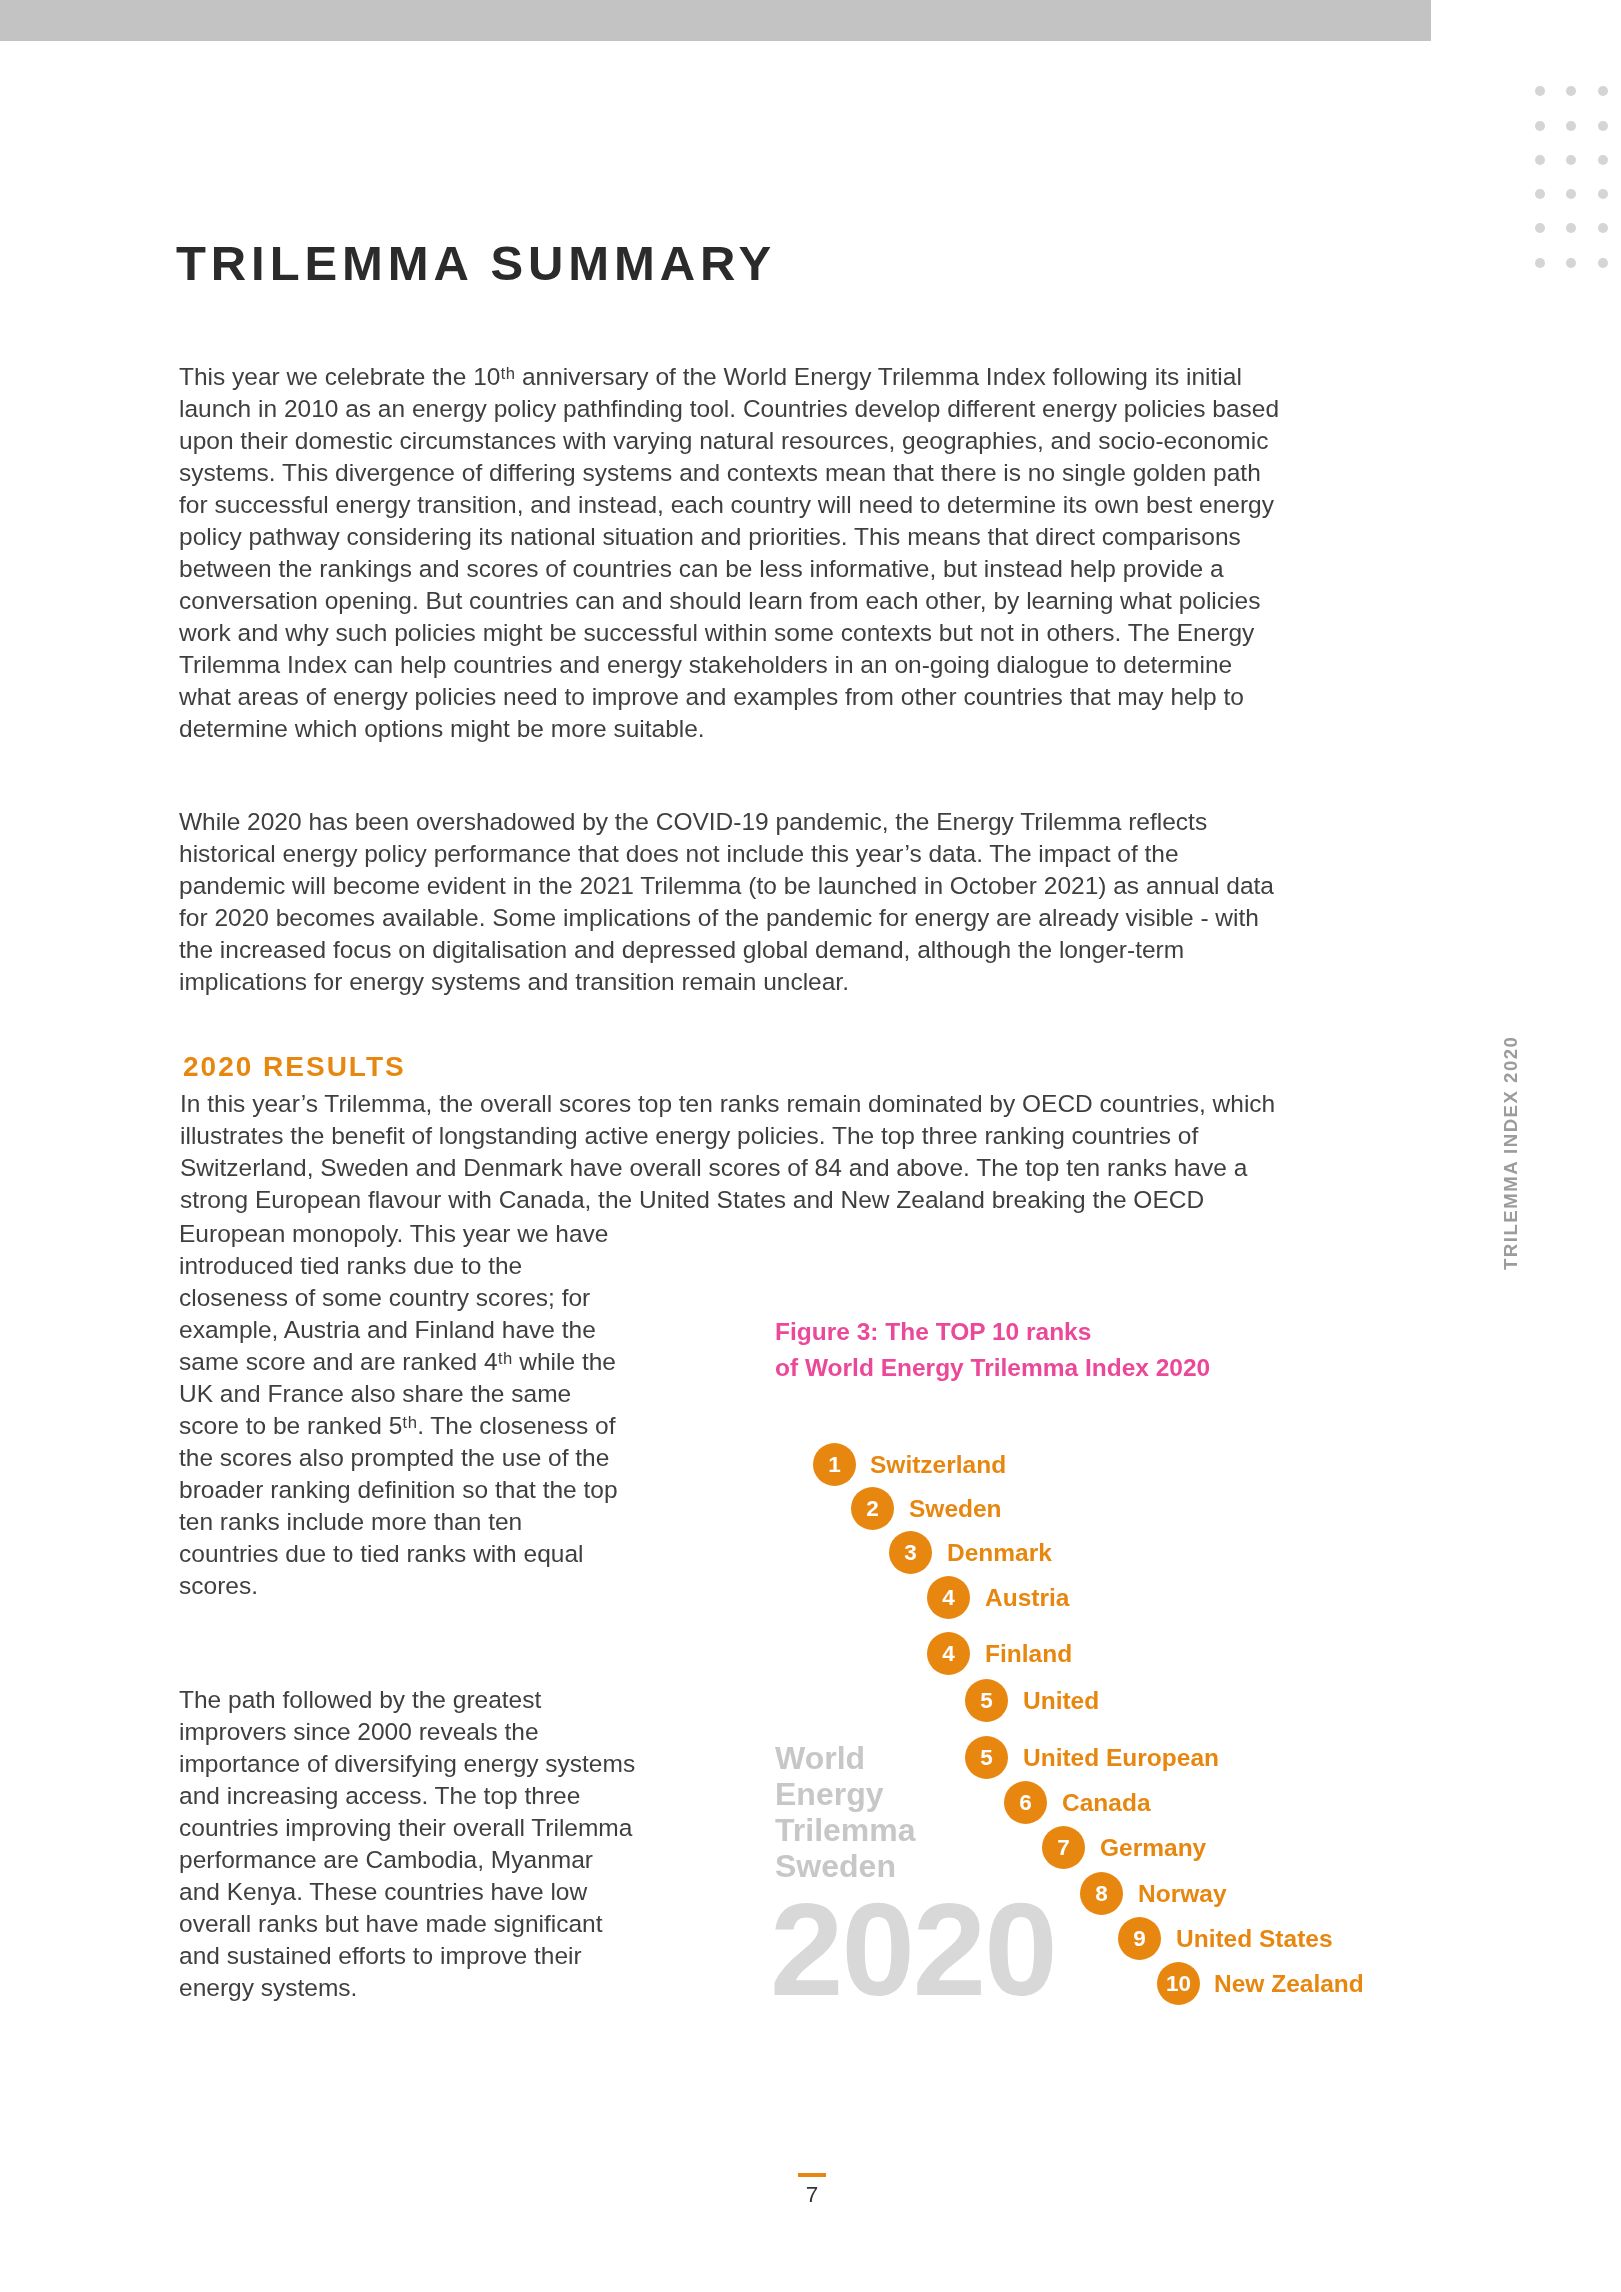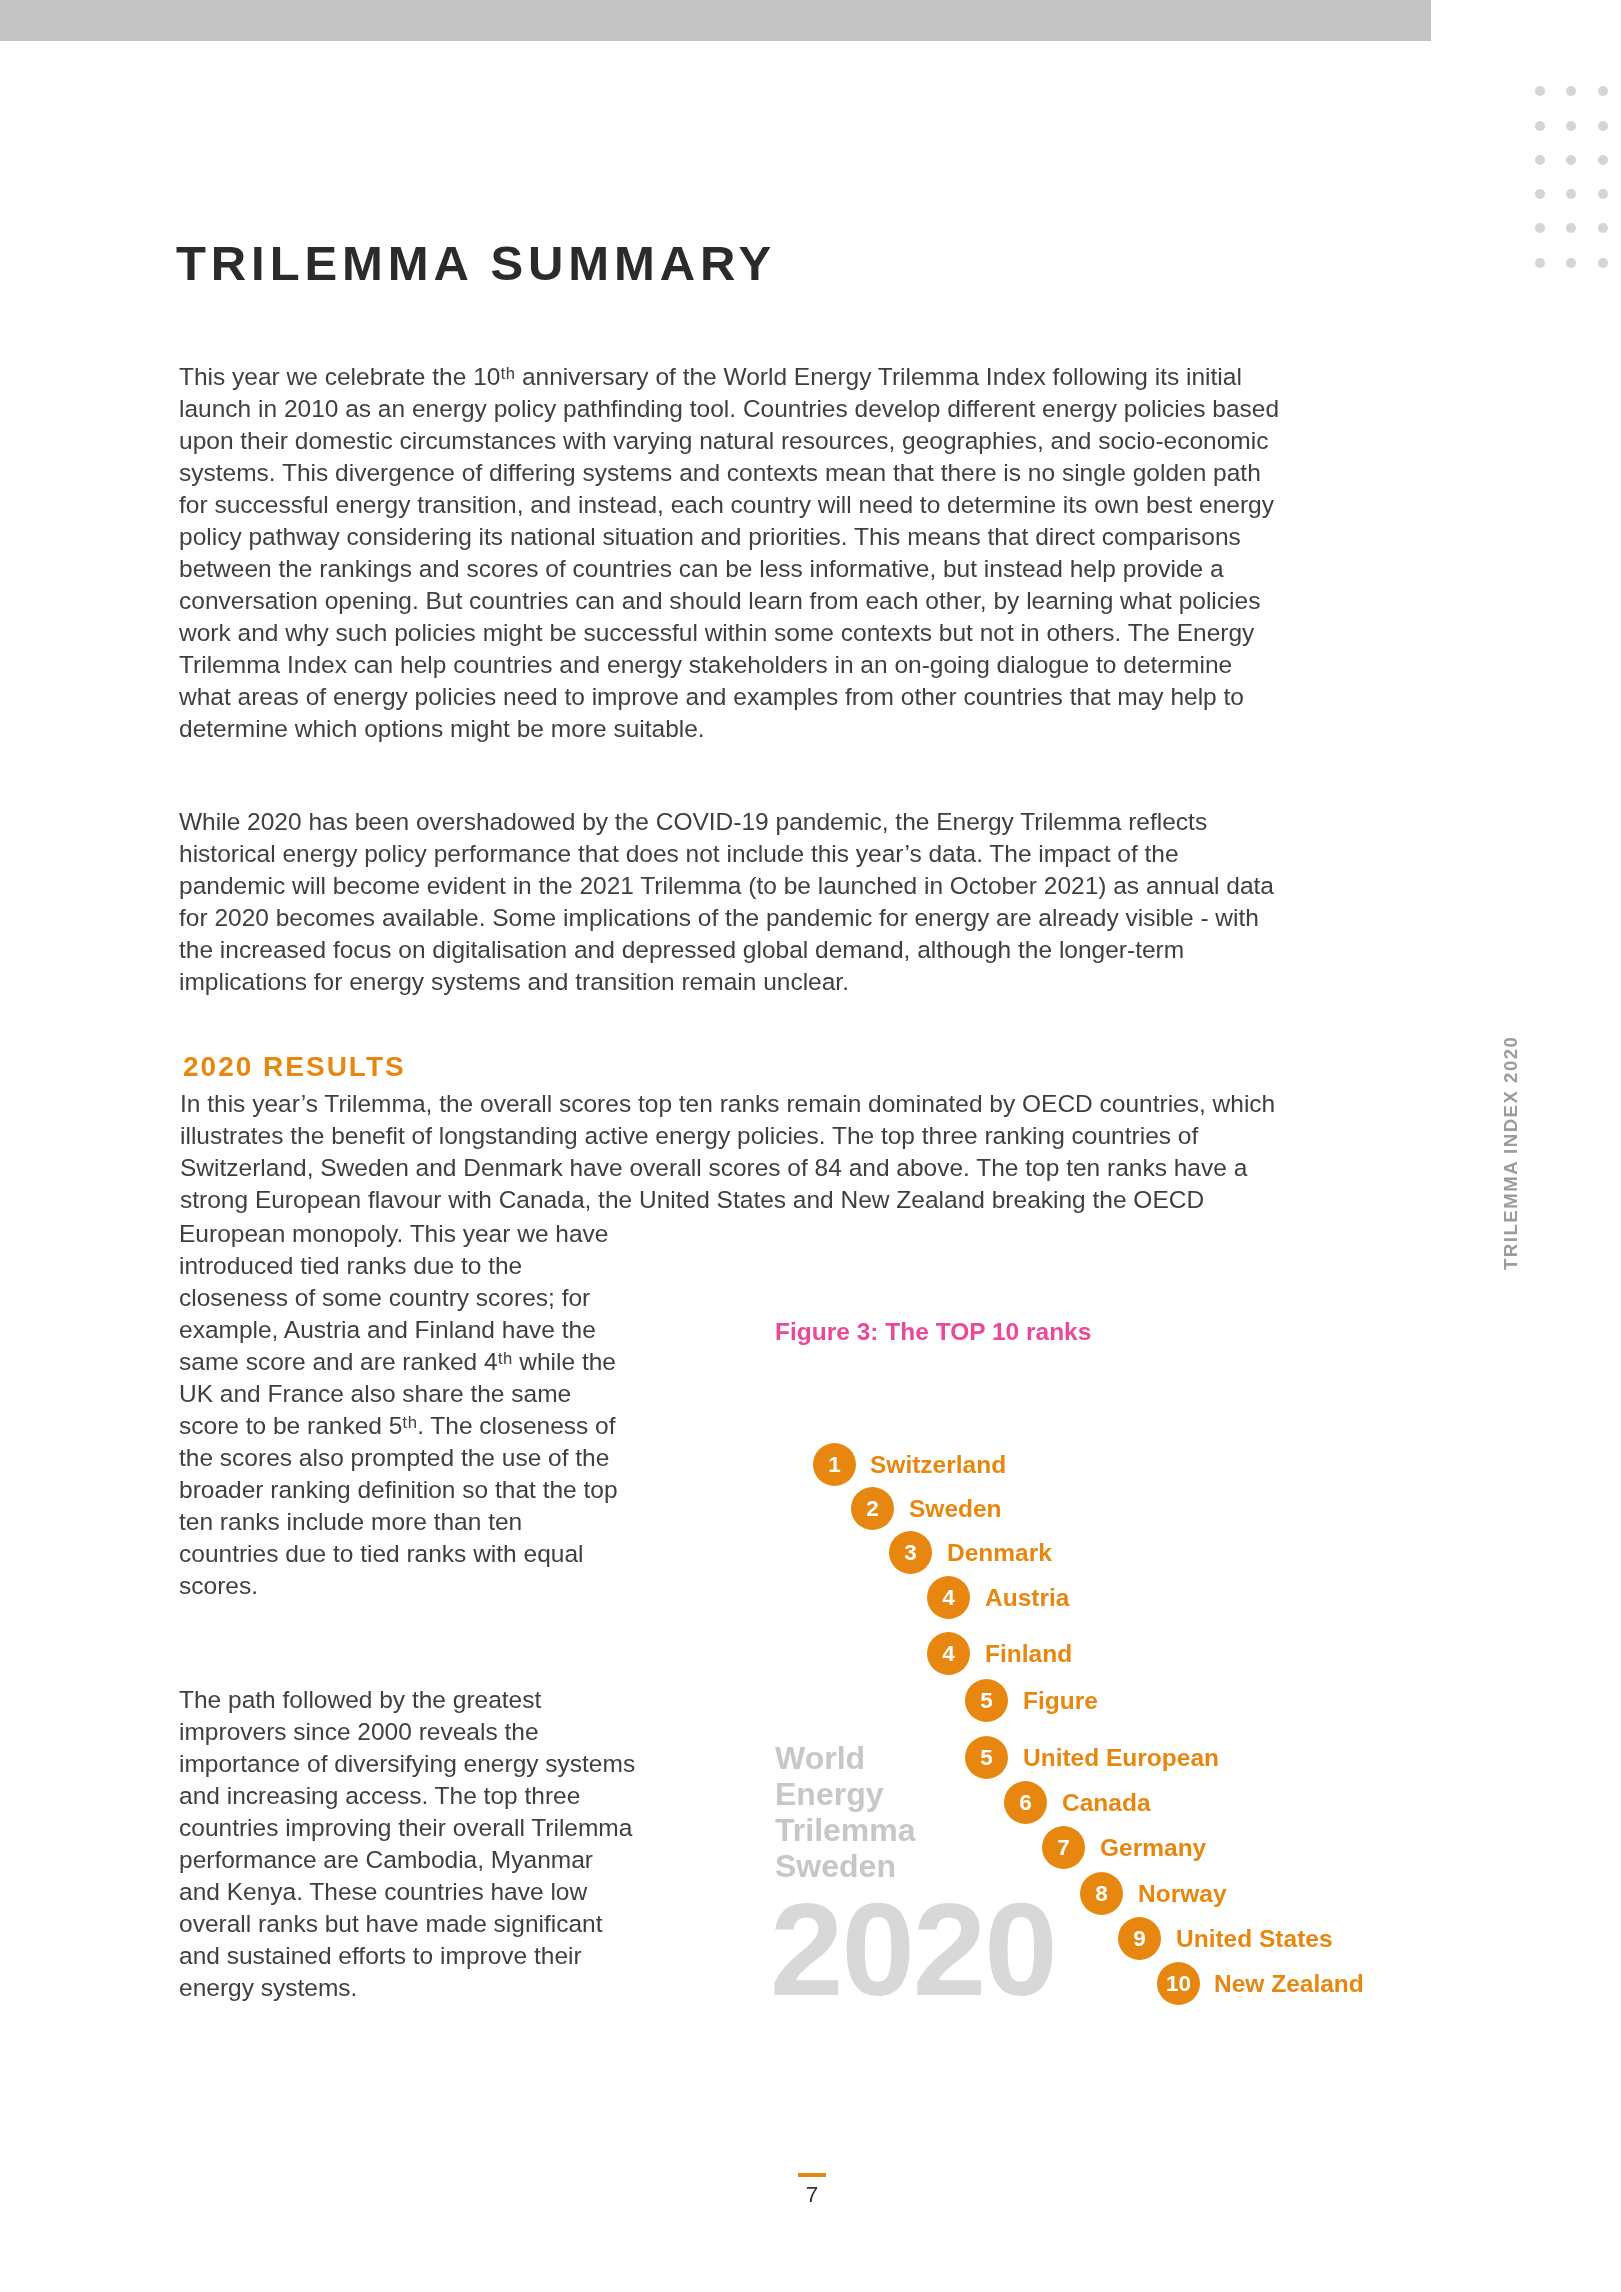--- a/index.html
+++ b/index.html
@@ -139,20 +139,21 @@
   <h2 class="results-heading">2020 RESULTS</h2>
 
   <p class="body-par p3a">In this year’s Trilemma, the overall scores top ten ranks remain dominated by OECD countries, which illustrates the benefit of longstanding active energy policies. The top three ranking countries of Switzerland, Sweden and Denmark have overall scores of 84 and above. The top ten ranks have a strong European flavour with Canada, the United States and New Zealand breaking the OECD</p>
 
   <p class="body-par p3b">European monopoly. This year we have introduced tied ranks due to the closeness of some country scores; for example, Austria and Finland have the same score and are ranked 4ᵗʰ while the UK and France also share the same score to be ranked 5ᵗʰ. The closeness of the scores also prompted the use of the broader ranking definition so that the top ten ranks include more than ten countries due to tied ranks with equal scores.</p>
 
   <p class="body-par p4">The path followed by the greatest improvers since 2000 reveals the importance of diversifying energy systems and increasing access. The top three countries improving their overall Trilemma performance are Cambodia, Myanmar and Kenya. These countries have low overall ranks but have made significant and sustained efforts to improve their energy systems.</p>
 
   <div class="figure-caption">
     <div>Figure 3:  The TOP 10 ranks</div>
+    <div>of World Energy Trilemma Index 2020</div>
   </div>
 
   <div class="watermark">
     <div>World</div>
     <div>Energy</div>
     <div>Trilemma</div>
     <div>Sweden</div>
   </div>
 
   <div class="watermark-year">2020</div>
@@ -162,21 +163,21 @@
       <div class="rank-country" style="left: 870px; top: 1449px;">Switzerland</div>
       <div class="rank-badge" style="left: 851px; top: 1487px;">2</div>
       <div class="rank-country" style="left: 909px; top: 1493px;">Sweden</div>
       <div class="rank-badge" style="left: 889px; top: 1531px;">3</div>
       <div class="rank-country" style="left: 947px; top: 1537px;">Denmark</div>
       <div class="rank-badge" style="left: 927px; top: 1576px;">4</div>
       <div class="rank-country" style="left: 985px; top: 1582px;">Austria</div>
       <div class="rank-badge" style="left: 927px; top: 1632px;">4</div>
       <div class="rank-country" style="left: 985px; top: 1638px;">Finland</div>
       <div class="rank-badge" style="left: 965px; top: 1679px;">5</div>
-      <div class="rank-country" style="left: 1023px; top: 1685px;">Figure</div>
+      <div class="rank-country" style="left: 1023px; top: 1685px;">United</div>
       <div class="rank-badge" style="left: 965px; top: 1736px;">5</div>
       <div class="rank-country" style="left: 1023px; top: 1742px;">United European</div>
       <div class="rank-badge" style="left: 1004px; top: 1781px;">6</div>
       <div class="rank-country" style="left: 1062px; top: 1787px;">Canada</div>
       <div class="rank-badge" style="left: 1042px; top: 1826px;">7</div>
       <div class="rank-country" style="left: 1100px; top: 1832px;">Germany</div>
       <div class="rank-badge" style="left: 1080px; top: 1872px;">8</div>
       <div class="rank-country" style="left: 1138px; top: 1878px;">Norway</div>
       <div class="rank-badge" style="left: 1118px; top: 1917px;">9</div>
       <div class="rank-country" style="left: 1176px; top: 1923px;">United States</div>

